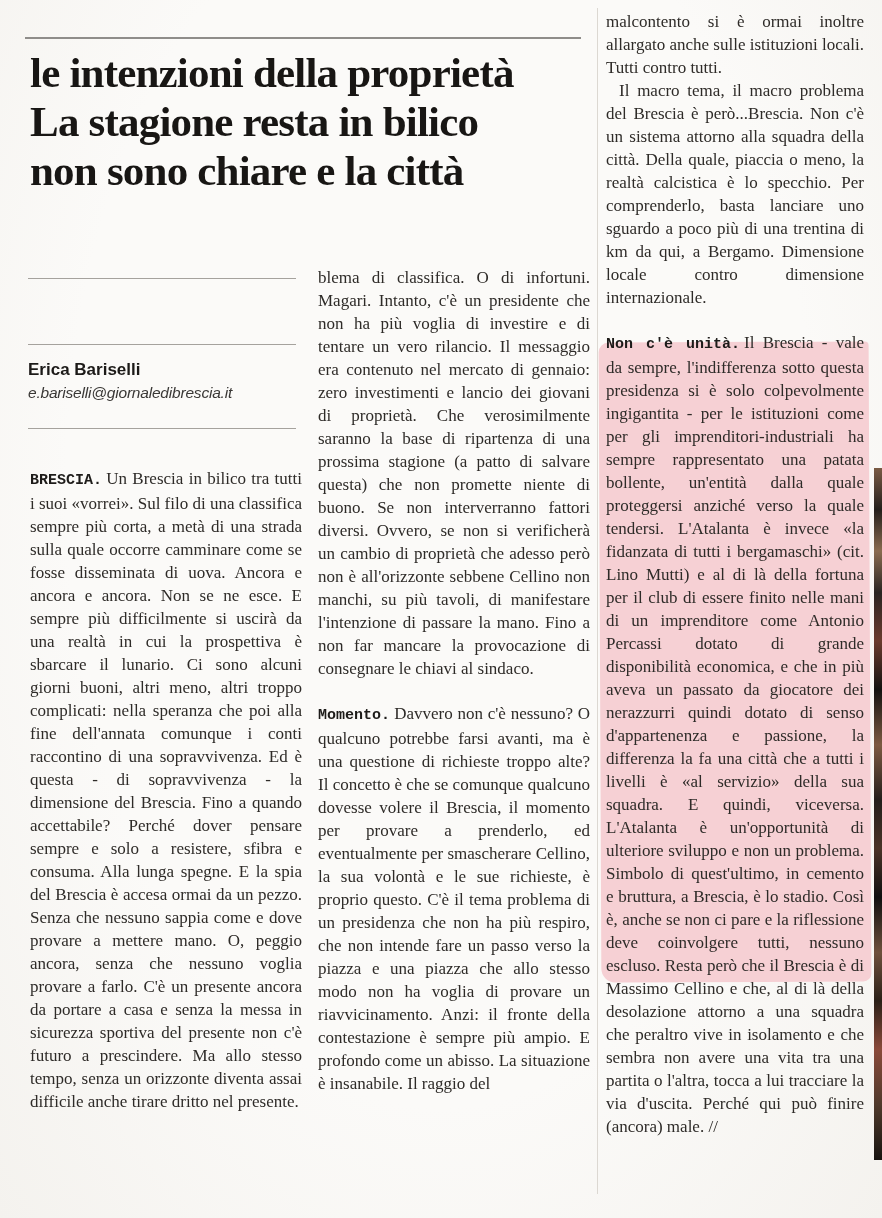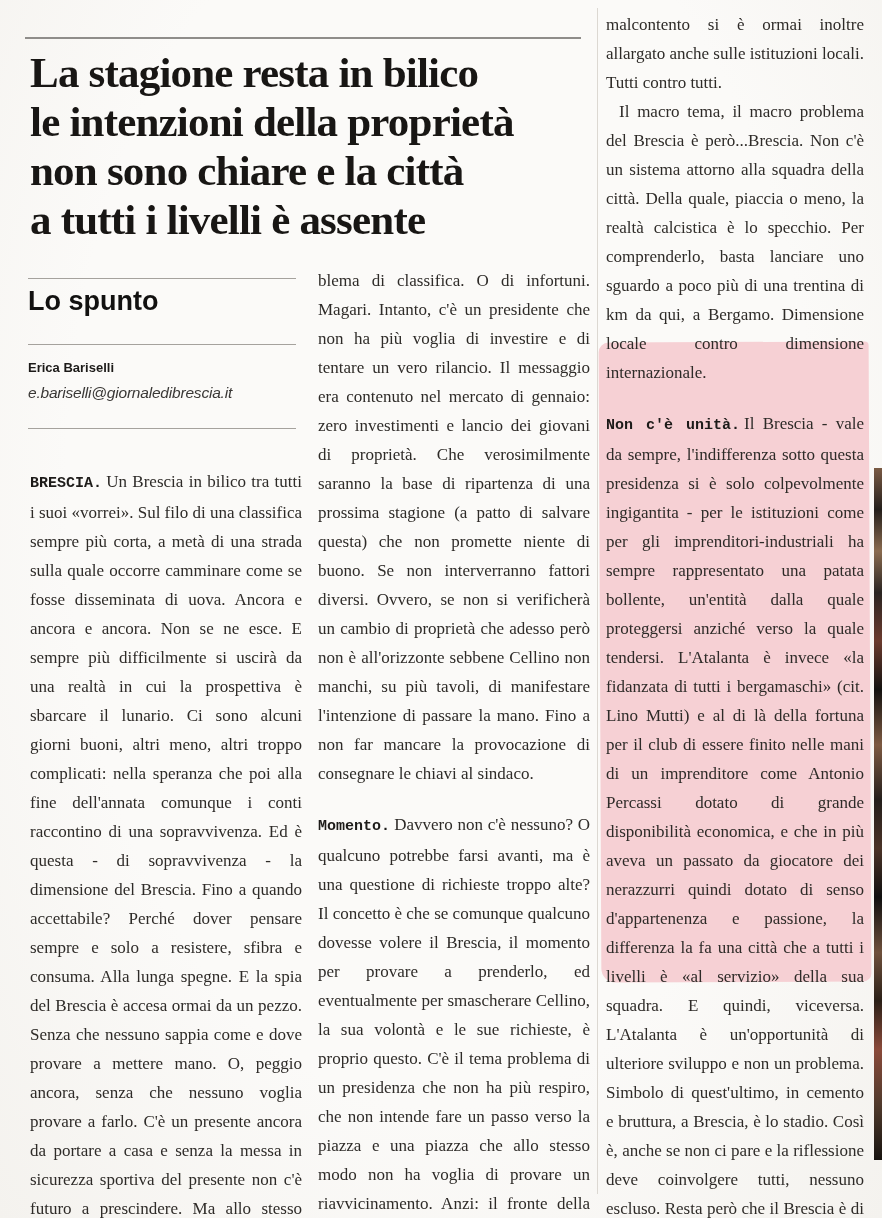--- a/index.html
+++ b/index.html
@@ -19,30 +19,30 @@
     letter-spacing:-0.8px;color:#181614;
   }
   .kicker{
     position:absolute;left:28px;top:286px;width:270px;
     font-family:"Liberation Sans", sans-serif;
     font-weight:bold;font-size:27px;color:#121110;
   }
   .byline-name{
     position:absolute;left:28px;top:360px;width:270px;
     font-family:"Liberation Sans", sans-serif;
-    font-weight:bold;font-size:13px;color:#1c1a18;
+    font-weight:bold;font-size:17px;color:#1c1a18;
   }
   .byline-email{
     position:absolute;left:28px;top:384px;width:270px;
     font-family:"Liberation Sans", sans-serif;
     font-size:15.5px;color:#3a3836;letter-spacing:-0.2px;font-style:italic;
   }
   .col{
     position:absolute;
-    font-size:17px;line-height:29px;color:#2e2b28;
+    font-size:17px;line-height:23px;color:#2e2b28;
     text-align:justify;
     hyphens:auto;-webkit-hyphens:auto;
     z-index:2;
   }
   .col p{margin:0;}
   .col p.indent{text-indent:13px;}
   .col p.spaced{margin-top:22px;}
   .lead{
     font-family:Liberation Mono, monospace;
     font-weight:bold;font-size:15px;color:#1d1b19;
@@ -72,28 +72,26 @@
   }
 </style>
 </head>
 <body>
 
 <div class="page">
 
   <div class="rule" style="left:25px;top:37px;width:556px;"></div>
 
   <h1 class="headline" style="margin:0;">
+    <div>le intenzioni della proprietà</div>
     <div>La stagione resta in bilico</div>
-    <div>le intenzioni della proprietà</div>
     <div>non sono chiare e la città</div>
-    <div>a tutti i livelli è assente</div>
   </h1>
 
   <div class="thin-rule" style="left:28px;top:278px;width:268px;"></div>
-  <div class="kicker">Lo spunto</div>
   <div class="thin-rule" style="left:28px;top:344px;width:268px;"></div>
 
   <div class="byline-name">Erica Bariselli</div>
   <div class="byline-email">e.bariselli@giornaledibrescia.it</div>
   <div class="thin-rule" style="left:28px;top:428px;width:268px;"></div>
 
   <div class="col-divider"></div>
   <div class="highlight"></div>
   <div class="edge-sliver"></div>
 

